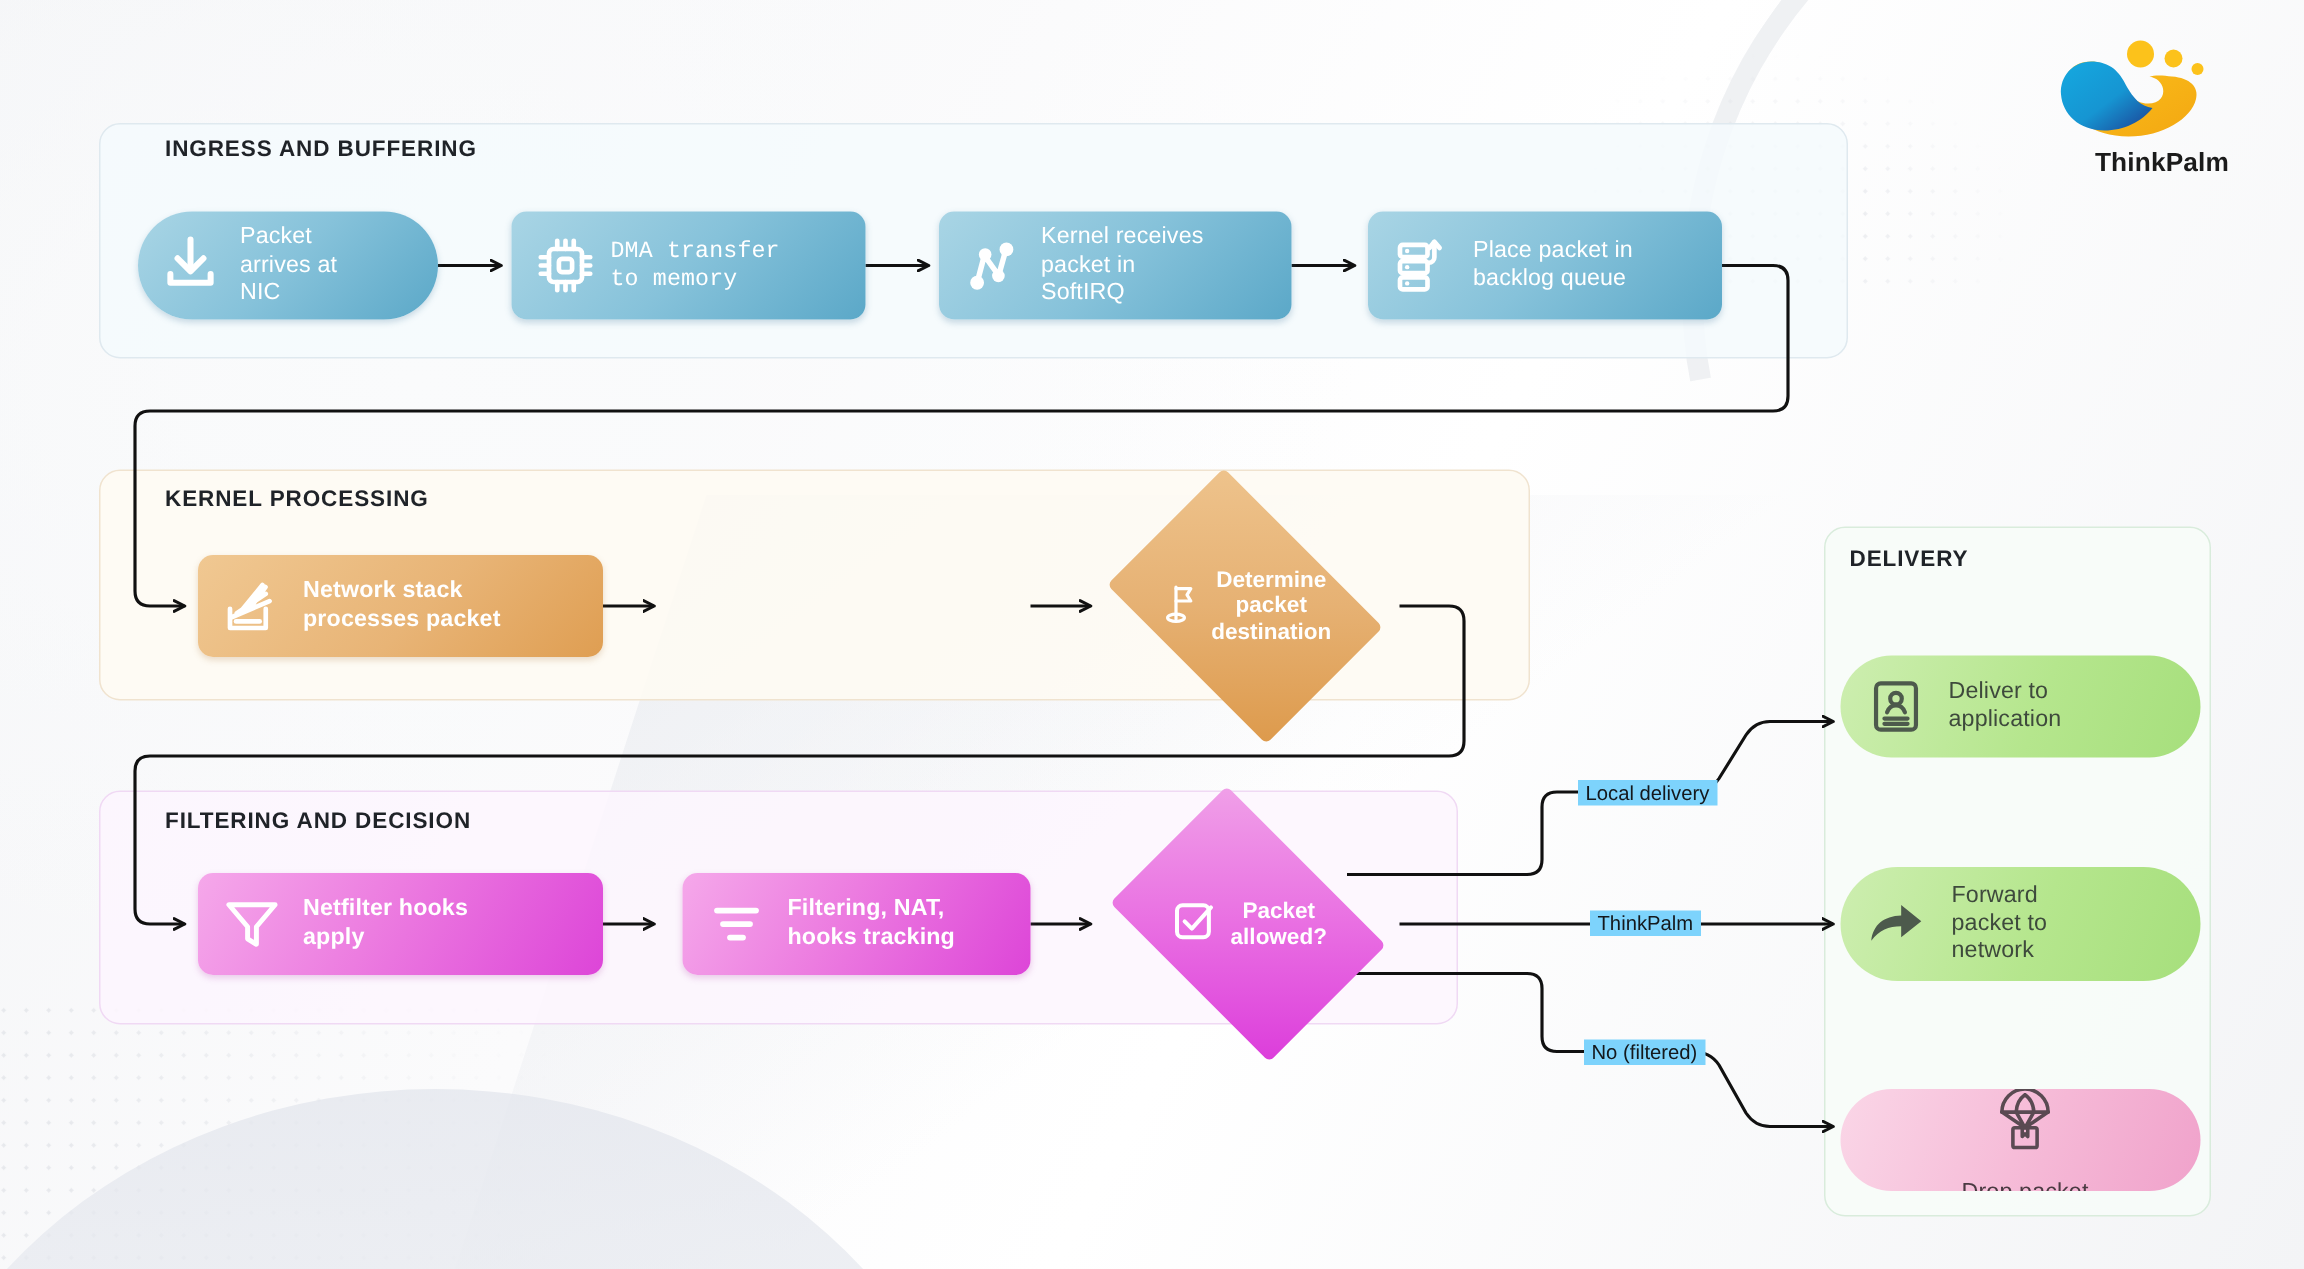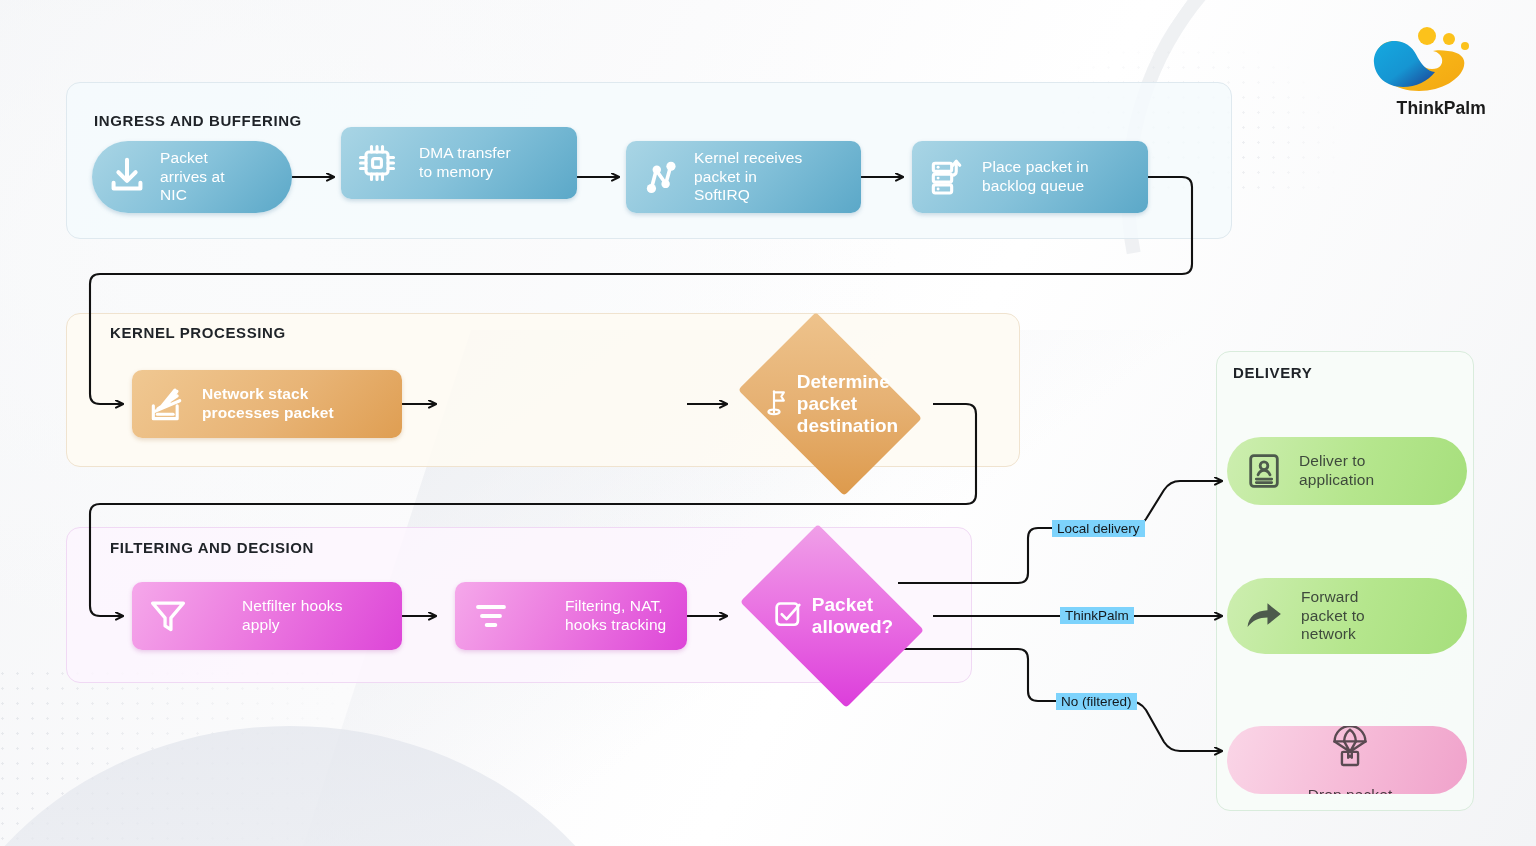--- a/index.html
+++ b/index.html
@@ -104,21 +104,21 @@
   .node-blue .lbl{color:#ffffff;font-weight:normal;}
   .node-orange{
     background:linear-gradient(135deg,#f0c892 0%,#e8b476 55%,#df9e52 100%);
     box-shadow:0 2px 4px rgba(170,120,60,.25);
   }
   .node-orange .lbl{color:#ffffff;font-weight:bold;}
   .node-pink{
     background:linear-gradient(120deg,#f5a8ea 0%,#ec7ce0 45%,#dd45d8 100%);
     box-shadow:0 2px 4px rgba(180,70,170,.25);
   }
-  .node-pink .lbl{color:#ffffff;font-weight:normal;margin-left:40px;}
+  .node-pink .lbl{color:#ffffff;font-weight:bold;}
   .node-green{
     background:linear-gradient(110deg,#cdeeb0 0%,#b5e68d 55%,#a6df7c 100%);
     border-radius:999px;
   }
   .node-green .lbl{color:#3e4a3c;font-weight:normal;}
   .node-rose{
     background:linear-gradient(110deg,#fad6e7 0%,#f6bcd8 50%,#f0a2cb 100%);
     border-radius:999px;
     flex-direction:column;
   }
@@ -131,22 +131,22 @@
     position:absolute;inset:0;transform:rotate(45deg);
     border-radius:4px;
   }
   .d-orange .dshape{background:linear-gradient(135deg,#eec38c 0%,#e6b173 50%,#dd9a4c 100%);}
   .d-pink   .dshape{background:linear-gradient(135deg,#f0a0e8 0%,#e96fe2 50%,#dc3ddb 100%);}
   .diamond .dcontent{
     position:absolute;inset:0;display:flex;align-items:center;justify-content:center;
     gap:3px;
   }
   .diamond .lbl{
-    font-size:19px;line-height:1.15;color:#fff;font-weight:bold;
-    white-space:pre-line;text-align:left;
+    font-size:15px;line-height:1.15;color:#fff;font-weight:bold;
+    white-space:pre-line;text-align:center;
   }
 
   
   svg.wires{position:absolute;inset:0;width:1536px;height:846px;overflow:visible;}
   .wire{fill:none;stroke:#111111;stroke-width:2.1;stroke-linecap:butt;stroke-linejoin:round;}
   .edge-label{
     position:absolute;font-size:13.5px;color:#14181c;background:#7dd3fc;
     padding:1px 5px;white-space:nowrap;
   }
 </style>
@@ -187,21 +187,21 @@
       </svg>
     </div>
     <div class="logo-caption">ThinkPalm</div>
   </div>
 
   <div class="group g-ingress"></div>
   <div class="group g-kernel"></div>
   <div class="group g-filter"></div>
   <div class="group g-delivery"></div>
 
-  <div class="group-title" style="left:94px;top:91px;margin-top:21px;">INGRESS AND BUFFERING</div>
+  <div class="group-title" style="left:110px;top:91px;">INGRESS AND BUFFERING</div>
   <div class="group-title" style="left:110px;top:324px;">KERNEL PROCESSING</div>
   <div class="group-title" style="left:110px;top:539px;">FILTERING AND DECISION</div>
   <div class="group-title" style="left:1233px;top:364px;">DELIVERY</div>
 
   <svg class="wires">
     <defs>
       <marker id="ah" markerWidth="9" markerHeight="9" refX="7.6" refY="4.5" orient="auto" markerUnits="userSpaceOnUse">
         <path d="M0.6,0.9 L7.8,4.5 L0.6,8.1" fill="none" stroke="#111" stroke-width="2" stroke-linecap="round" stroke-linejoin="round"></path>
       </marker>
     </defs>
@@ -241,21 +241,21 @@
         <path d="M12 3v10"></path>
           <path d="M7.5 9.5 12 14l4.5-4.5"></path>
           <path d="M5 15v3h14v-3"></path>
       </svg>
     </span>
     <span class="lbl">Packet
 arrives at
 NIC</span>
   </div>
 
-  <div class="node node-blue" style="left:341px;top:127px;width:236px;height:72px;padding:0 10px 0 14px;gap:20px;">
+  <div class="node node-blue" style="left:341px;top:141px;width:236px;height:72px;padding:0 10px 0 14px;gap:8px;font-family:Liberation Mono, monospace;">
     <span class="ico">
       <svg width="44" height="44" viewBox="0 0 24 24" fill="none" stroke="#fff" stroke-width="1.7" stroke-linecap="round">
         <rect x="6" y="6" width="12" height="12" rx="1.6"></rect>
         <rect x="9.6" y="9.6" width="4.8" height="4.8" rx="1.1"></rect>
         <path d="M9 3v3M12 3v3M15 3v3M9 18v3M12 18v3M15 18v3M3 9h3M3 12h3M3 15h3M18 9h3M18 12h3M18 15h3"></path>
       </svg>
     </span>
     <span class="lbl">DMA transfer
 to memory</span>
   </div>

